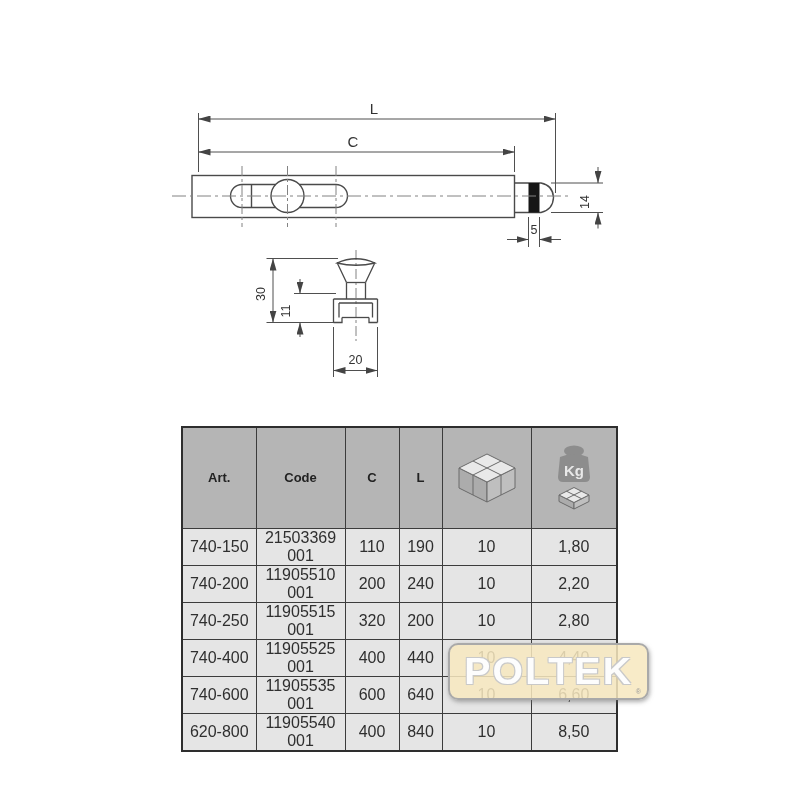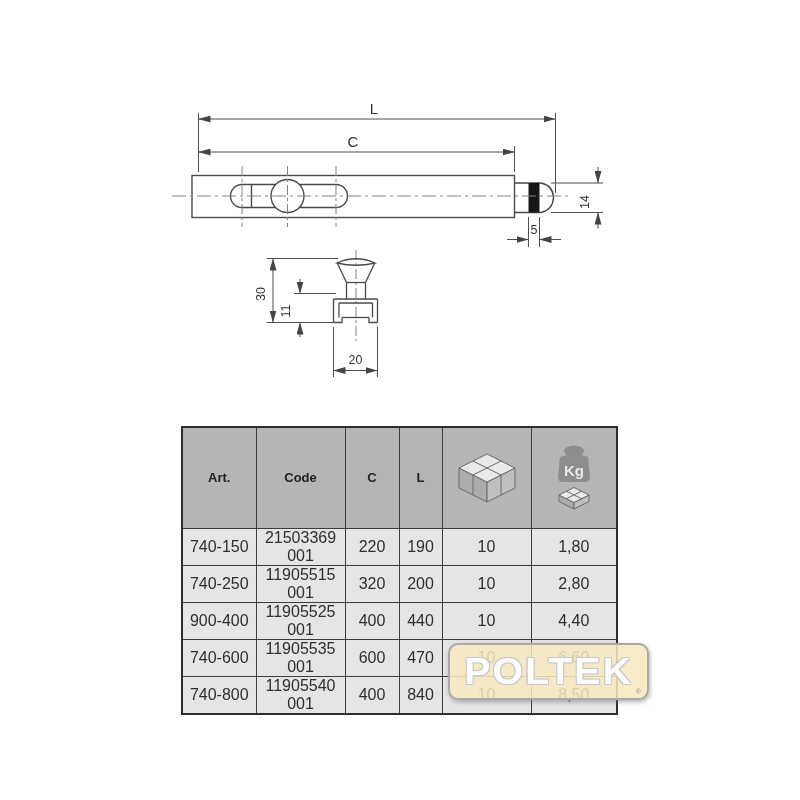--- a/index.html
+++ b/index.html
@@ -182,51 +182,59 @@
               <line x1="37.5" y1="46.2" x2="22.5" y2="53.7"></line>
             </g>
           </svg>
         </th>
       </tr>
     </thead>
     <tbody>
       <tr>
         <td>740-150</td>
         <td>21503369 001</td>
-        <td>220</td>
+        <td>110</td>
         <td>190</td>
         <td>10</td>
         <td>1,80</td>
+      </tr>
+      <tr>
+        <td>740-200</td>
+        <td>11905510 001</td>
+        <td>200</td>
+        <td>240</td>
+        <td>10</td>
+        <td>2,20</td>
       </tr>
       <tr>
         <td>740-250</td>
         <td>11905515 001</td>
         <td>320</td>
         <td>200</td>
         <td>10</td>
         <td>2,80</td>
       </tr>
       <tr>
-        <td>900-400</td>
+        <td>740-400</td>
         <td>11905525 001</td>
         <td>400</td>
         <td>440</td>
         <td>10</td>
         <td>4,40</td>
       </tr>
       <tr>
         <td>740-600</td>
         <td>11905535 001</td>
         <td>600</td>
-        <td>470</td>
+        <td>640</td>
         <td>10</td>
         <td>6,60</td>
       </tr>
       <tr>
-        <td>740-800</td>
+        <td>620-800</td>
         <td>11905540 001</td>
         <td>400</td>
         <td>840</td>
         <td>10</td>
         <td>8,50</td>
       </tr>
     </tbody>
   </table>
 
   <div class="watermark">

